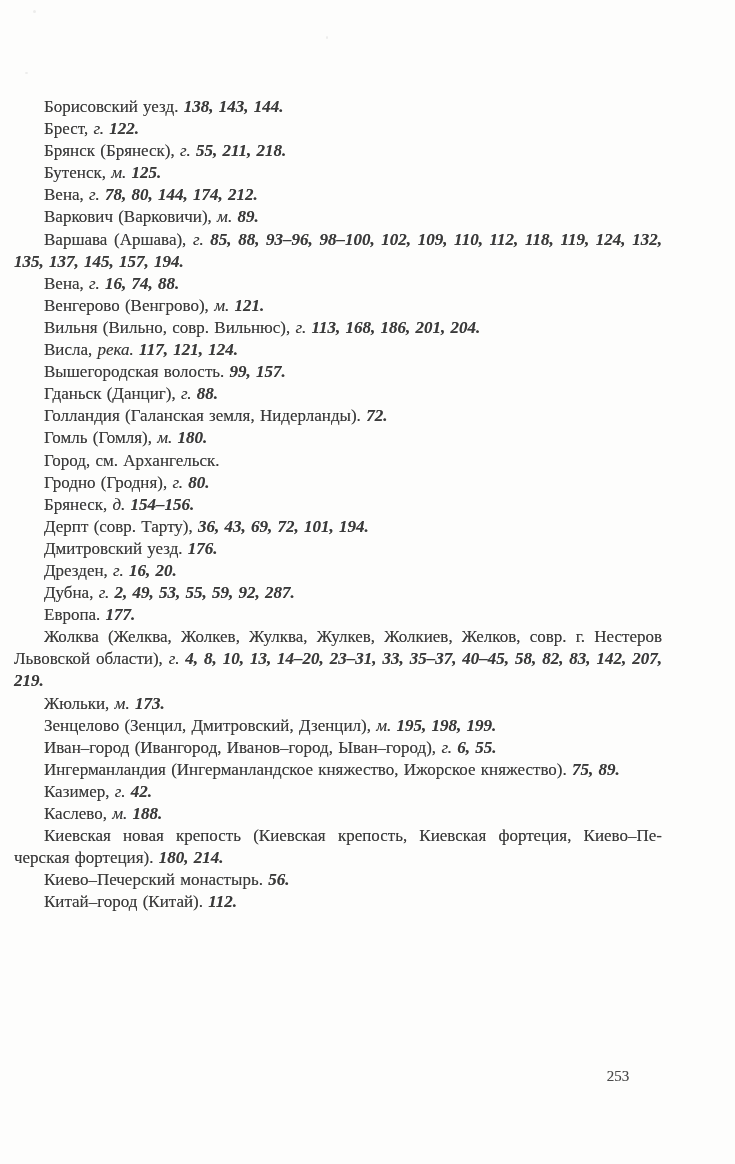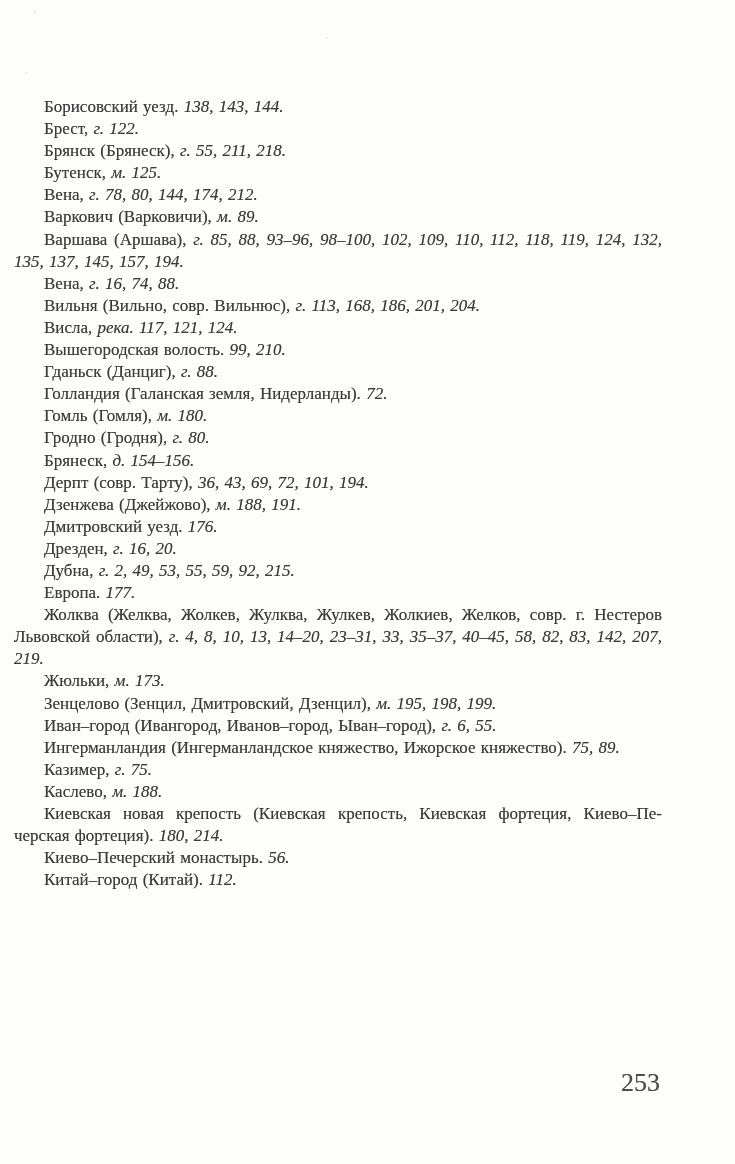--- a/index.html
+++ b/index.html
@@ -21,28 +21,28 @@
     line-height: 22.1px;
     text-align: justify;
     word-spacing: 1px;
     hyphens: manual;
     -webkit-hyphens: manual;
     text-shadow: 0 0 0.5px rgba(58,58,58,0.55);
   }
   .entry { margin: 0; text-indent: 30px; }
   .r  { font-style: normal; }
   .i  { font-style: italic; }
-  .bi { font-style: italic; font-weight: 400; }
+  .bi { font-style: italic; font-weight: 700; }
   .folio {
     position: absolute;
     top: 1068px;
     left: 576px;
     width: 84px;
-    text-align: right;
-    font-size: 26px;
+    text-align: center;
+    font-size: 15px;
     color: #4a4a4a;
     text-shadow: 0 0 0.5px rgba(70,70,70,0.5);
   }
   .speck {
     position: absolute;
     border-radius: 50%;
     background: rgba(90,90,90,0.10);
   }
   .speck.s1 { left: 33px;  top: 10px;  width: 3px; height: 3px; }
   .speck.s2 { left: 25px;  top: 72px;  width: 3px; height: 2px; }
@@ -58,40 +58,41 @@
 
   <div class="index">
       <p class="entry"><span class="r">Борисовский уезд. </span><span class="bi">138, 143, 144.</span></p>
       <p class="entry"><span class="r">Брест, </span><span class="i">г. </span><span class="bi">122.</span></p>
       <p class="entry"><span class="r">Брянск (Брянеск), </span><span class="i">г. </span><span class="bi">55, 211, 218.</span></p>
       <p class="entry"><span class="r">Бутенск, </span><span class="i">м. </span><span class="bi">125.</span></p>
       <p class="entry"><span class="r">Вена, </span><span class="i">г. </span><span class="bi">78, 80, 144, 174, 212.</span></p>
       <p class="entry"><span class="r">Варкович (Варковичи), </span><span class="i">м. </span><span class="bi">89.</span></p>
       <p class="entry"><span class="r">Варшава (Аршава), </span><span class="i">г. </span><span class="bi">85, 88, 93–96, 98–100, 102, 109, 110, 112, 118, 119, 124, 132, 135, 137, 145, 157, 194.</span></p>
       <p class="entry"><span class="r">Вена, </span><span class="i">г. </span><span class="bi">16, 74, 88.</span></p>
+      <p class="entry"><span class="r">Венгерово (Венгрово), </span><span class="i">м. </span><span class="bi">121.</span></p>
       <p class="entry"><span class="r">Вильня (Вильно, совр. Вильнюс), </span><span class="i">г. </span><span class="bi">113, 168, 186, 201, 204.</span></p>
       <p class="entry"><span class="r">Висла, </span><span class="i">река. </span><span class="bi">117, 121, 124.</span></p>
-      <p class="entry"><span class="r">Вышегородская волость. </span><span class="bi">99, 210.</span></p>
+      <p class="entry"><span class="r">Вышегородская волость. </span><span class="bi">99, 157.</span></p>
       <p class="entry"><span class="r">Гданьск (Данциг), </span><span class="i">г. </span><span class="bi">88.</span></p>
       <p class="entry"><span class="r">Голландия (Галанская земля, Нидерланды). </span><span class="bi">72.</span></p>
       <p class="entry"><span class="r">Гомль (Гомля), </span><span class="i">м. </span><span class="bi">180.</span></p>
+      <p class="entry"><span class="r">Город, см. Архангельск.</span></p>
       <p class="entry"><span class="r">Гродно (Гродня), </span><span class="i">г. </span><span class="bi">80.</span></p>
       <p class="entry"><span class="r">Брянеск, </span><span class="i">д. </span><span class="bi">154–156.</span></p>
       <p class="entry"><span class="r">Дерпт (совр. Тарту), </span><span class="bi">36, 43, 69, 72, 101, 194.</span></p>
-      <p class="entry"><span class="r">Дзенжева (Джейжово), </span><span class="i">м. </span><span class="bi">188, 191.</span></p>
       <p class="entry"><span class="r">Дмитровский уезд. </span><span class="bi">176.</span></p>
       <p class="entry"><span class="r">Дрезден, </span><span class="i">г. </span><span class="bi">16, 20.</span></p>
-      <p class="entry"><span class="r">Дубна, </span><span class="i">г. </span><span class="bi">2, 49, 53, 55, 59, 92, 215.</span></p>
+      <p class="entry"><span class="r">Дубна, </span><span class="i">г. </span><span class="bi">2, 49, 53, 55, 59, 92, 287.</span></p>
       <p class="entry"><span class="r">Европа. </span><span class="bi">177.</span></p>
       <p class="entry"><span class="r">Жолква (Желква, Жолкев, Жулква, Жулкев, Жолкиев, Желков, совр. г. Несте­ров Львовской области), </span><span class="i">г. </span><span class="bi">4, 8, 10, 13, 14–20, 23–31, 33, 35–37, 40–45, 58, 82, 83, 142, 207, 219.</span></p>
       <p class="entry"><span class="r">Жюльки, </span><span class="i">м. </span><span class="bi">173.</span></p>
       <p class="entry"><span class="r">Зенцелово (Зенцил, Дмитровский, Дзенцил), </span><span class="i">м. </span><span class="bi">195, 198, 199.</span></p>
       <p class="entry"><span class="r">Иван–город (Ивангород, Иванов–город, Ыван–город), </span><span class="i">г. </span><span class="bi">6, 55.</span></p>
       <p class="entry"><span class="r">Ингерманландия (Ингерманландское княжество, Ижорское княжество). </span><span class="bi">75, 89.</span></p>
-      <p class="entry"><span class="r">Казимер, </span><span class="i">г. </span><span class="bi">75.</span></p>
+      <p class="entry"><span class="r">Казимер, </span><span class="i">г. </span><span class="bi">42.</span></p>
       <p class="entry"><span class="r">Каслево, </span><span class="i">м. </span><span class="bi">188.</span></p>
       <p class="entry"><span class="r">Киевская новая крепость (Киевская крепость, Киевская фортеция, Киево–Пе­черская фортеция). </span><span class="bi">180, 214.</span></p>
       <p class="entry"><span class="r">Киево–Печерский монастырь. </span><span class="bi">56.</span></p>
       <p class="entry"><span class="r">Китай–город (Китай). </span><span class="bi">112.</span></p>
     </div>
 
   <div class="folio">253</div>
 </div>
 
 </body></html>

